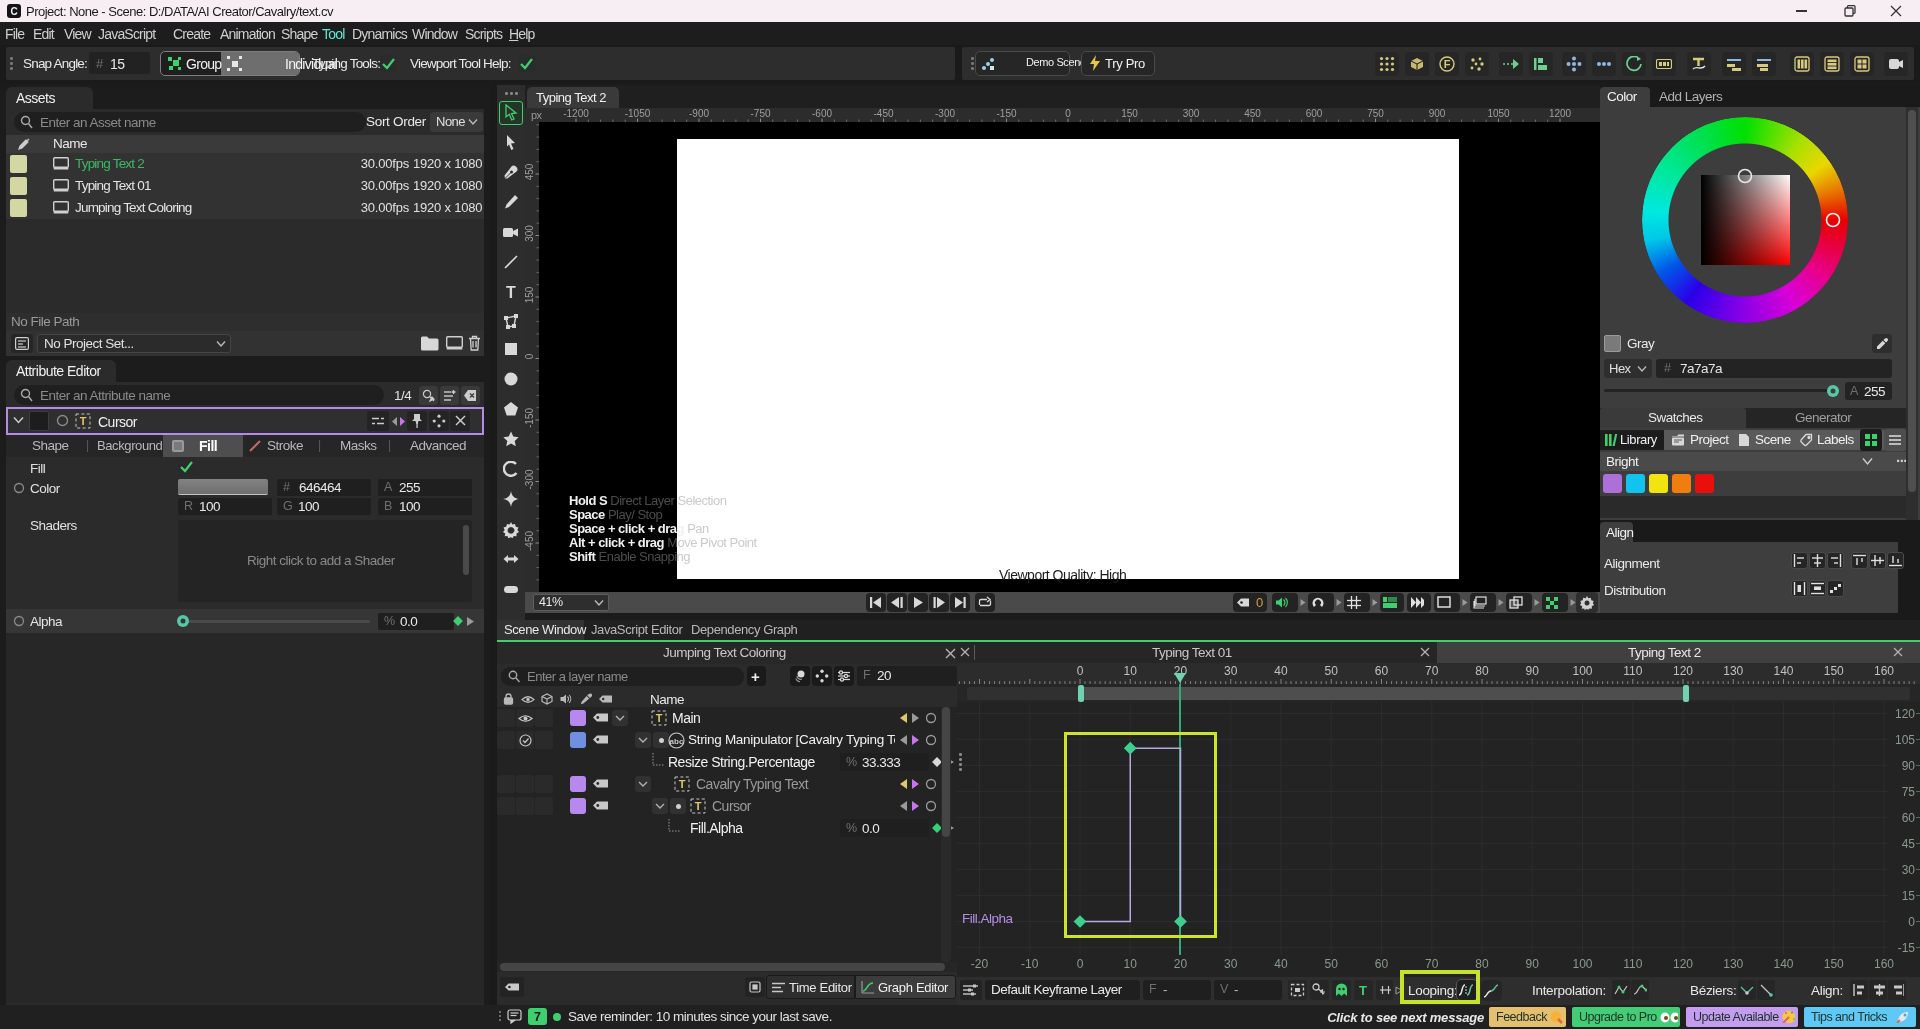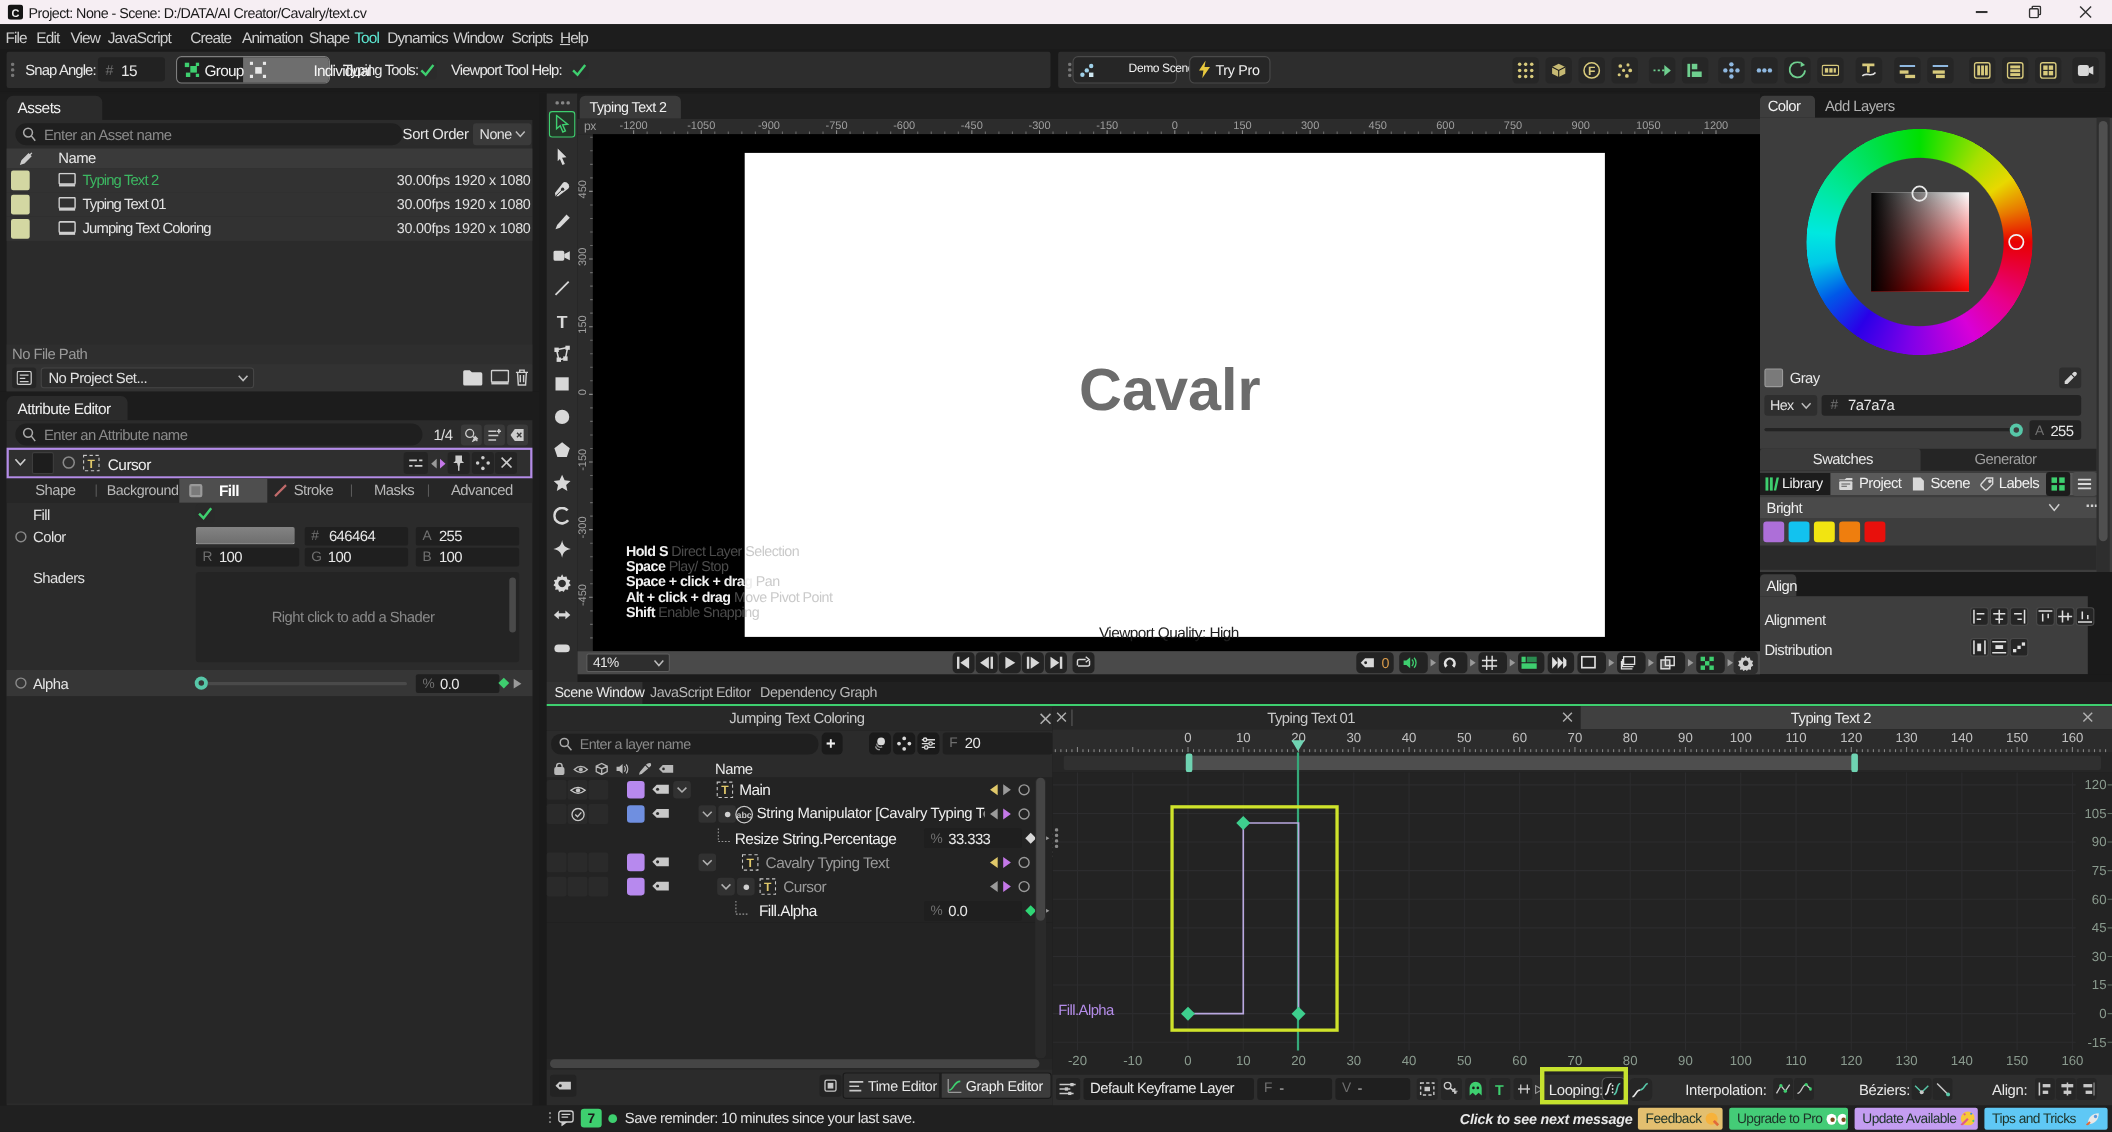--- a/index.html
+++ b/index.html
@@ -664,21 +664,20 @@
       <line x1="11.5" y1="371.79999999999995" x2="14" y2="371.79999999999995" stroke="#6a6a6a" stroke-width="1"></line>
       <line x1="11.5" y1="384.1" x2="14" y2="384.1" stroke="#6a6a6a" stroke-width="1"></line>
       <line x1="11.5" y1="396.4" x2="14" y2="396.4" stroke="#6a6a6a" stroke-width="1"></line>
       <line x1="11.5" y1="408.70000000000005" x2="14" y2="408.70000000000005" stroke="#6a6a6a" stroke-width="1"></line>
       <line x1="11.5" y1="433.29999999999995" x2="14" y2="433.29999999999995" stroke="#6a6a6a" stroke-width="1"></line>
       <line x1="11.5" y1="445.6" x2="14" y2="445.6" stroke="#6a6a6a" stroke-width="1"></line>
       <line x1="11.5" y1="457.9" x2="14" y2="457.9" stroke="#6a6a6a" stroke-width="1"></line>
     </svg>
 <div class="a" style="left:539px;top:122px;width:1061px;height:470px;background:#000;"></div>
 <div class="a" style="left:677px;top:139px;width:782px;height:440px;background:#fff;overflow:hidden;"></div>
-<div class="t" style="left:981px;top:324px;font-size:54px;color:#6c6c6c;font-weight:bold;letter-spacing:0px;">Cavalr</div>
 <div class="t" style="left:999px;top:567px;font-size:14px;color:#1e1e1e;font-weight:normal;">Viewport Quality: High</div>
 <div class="t" style="left:569px;top:493px;font-size:13px;color:#5a5a5a;font-weight:normal;"><b style="color:#f0f0f0">Hold S</b> <span style="color:rgba(150,150,150,0.5)">Direct Layer Selection</span></div>
 <div class="t" style="left:569px;top:507px;font-size:13px;color:#5a5a5a;font-weight:normal;"><b style="color:#f0f0f0">Space</b> <span style="color:rgba(150,150,150,0.5)">Play/ Stop</span></div>
 <div class="t" style="left:569px;top:521px;font-size:13px;color:#5a5a5a;font-weight:normal;"><b style="color:#f0f0f0">Space + click + drag</b> <span style="color:rgba(150,150,150,0.5)">Pan</span></div>
 <div class="t" style="left:569px;top:535px;font-size:13px;color:#5a5a5a;font-weight:normal;"><b style="color:#f0f0f0">Alt + click + drag</b> <span style="color:rgba(150,150,150,0.5)">Move Pivot Point</span></div>
 <div class="t" style="left:569px;top:549px;font-size:13px;color:#5a5a5a;font-weight:normal;"><b style="color:#f0f0f0">Shift</b> <span style="color:rgba(150,150,150,0.5)">Enable Snapping</span></div>
 <div class="a" style="left:525px;top:592px;width:1075px;height:21px;background:#4a4a4a;"></div>
 <div class="a" style="left:533px;top:594px;width:76px;height:17px;background:#2e2e2e;border:1px solid #5e5e5e;border-radius:2px;"></div>
 <div class="t" style="left:539px;top:595px;font-size:12.5px;color:#e8e8e8;font-weight:normal;">41%</div>
 <svg class="a" style="left:594px;top:599px" width="10" height="8" fill="none" stroke="#bbb" stroke-width="1.4">

